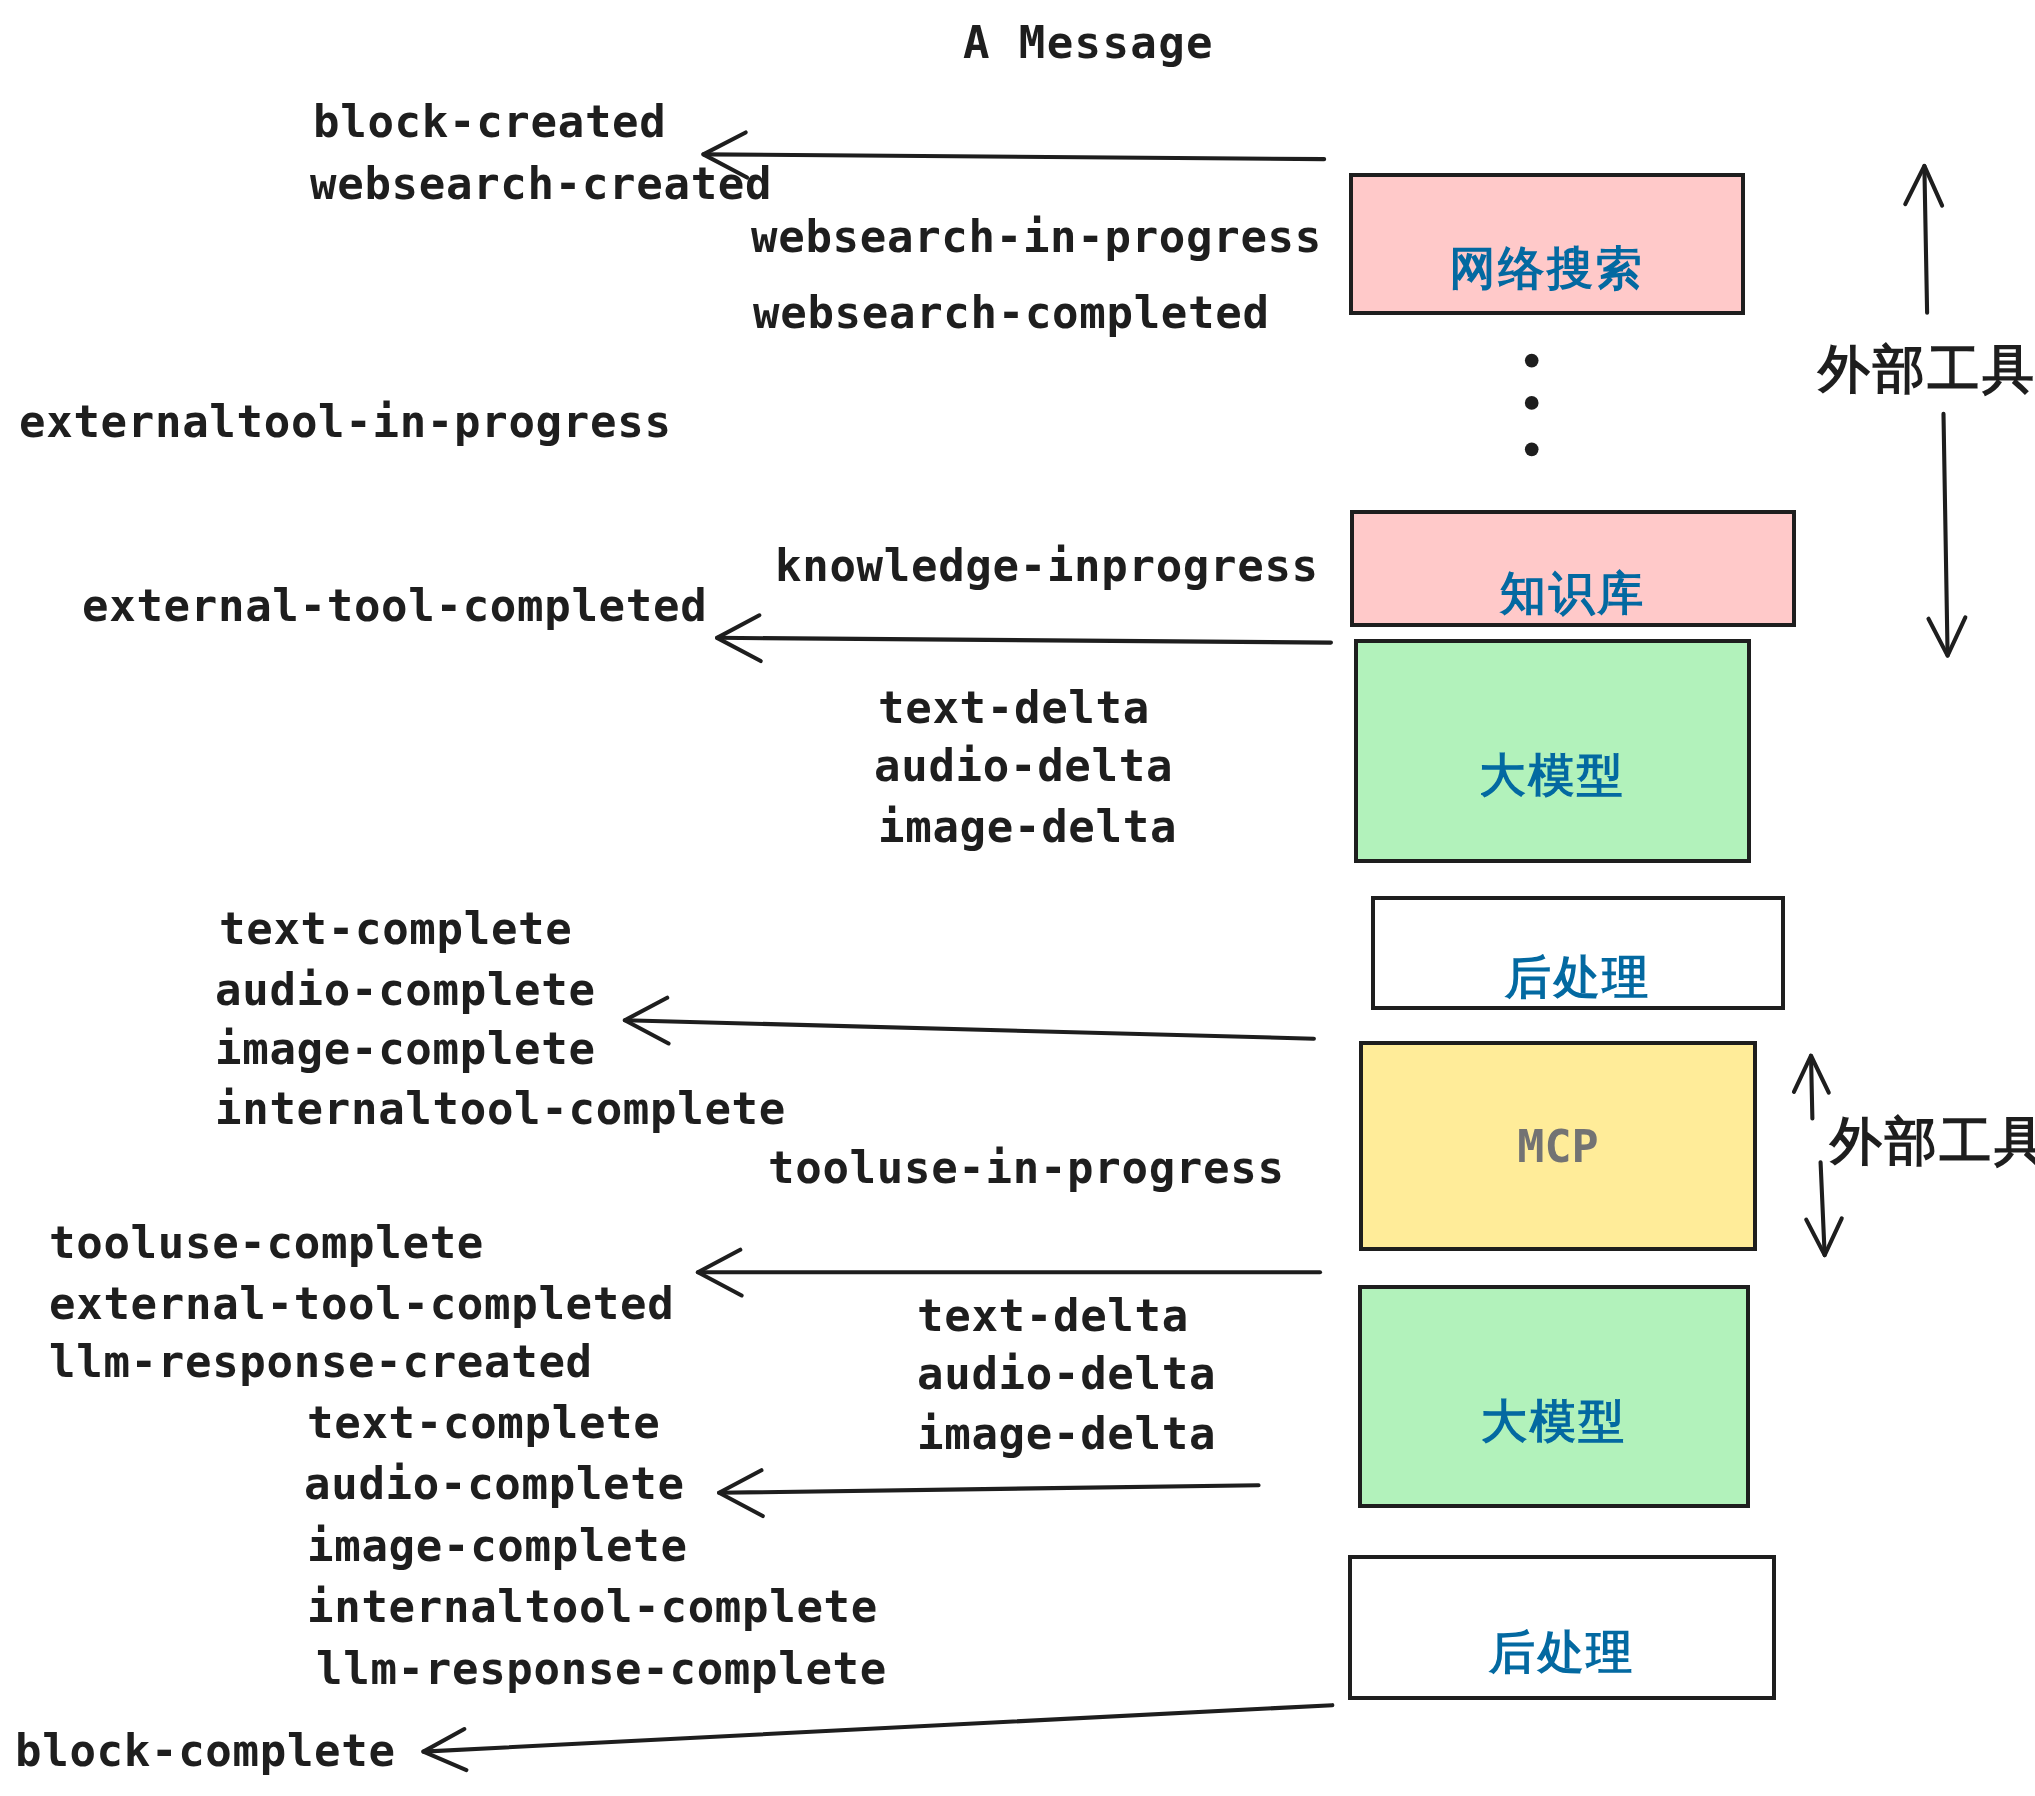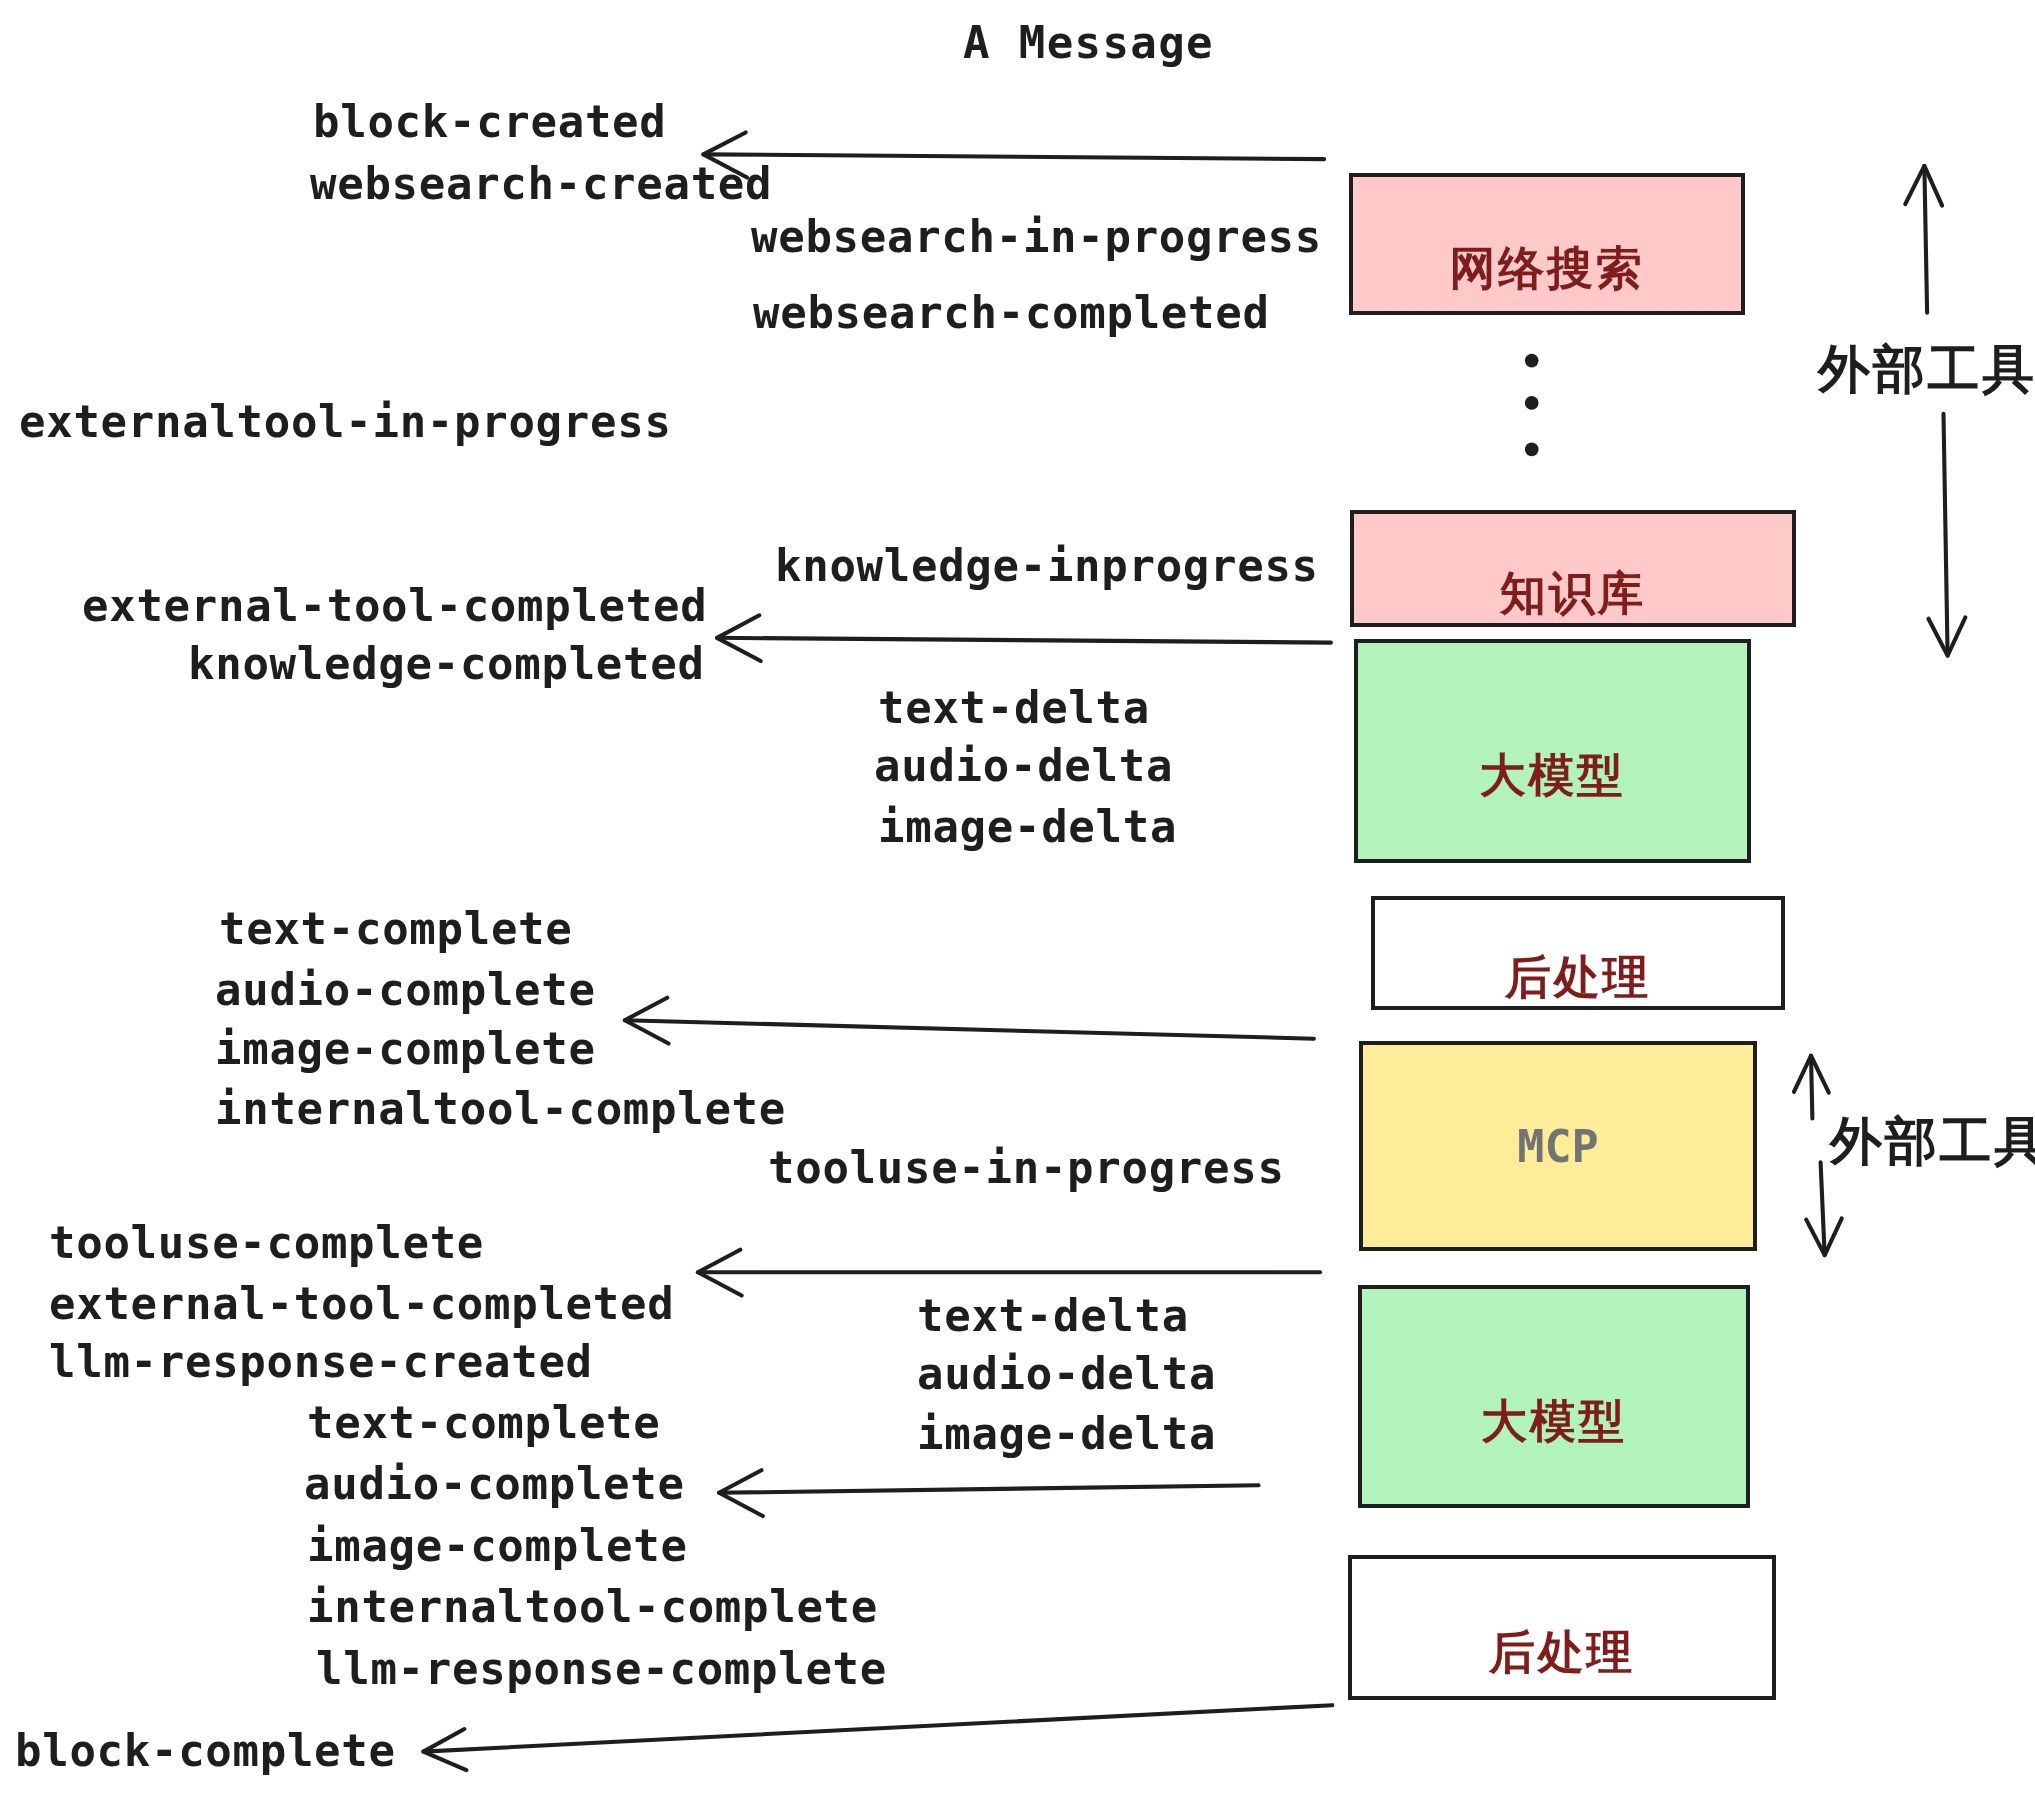--- a/index.html
+++ b/index.html
@@ -45,21 +45,21 @@
   .box.pink{background:#ffc9c9;}
   .box.green{background:#b2f2bb;}
   .box.yellow{background:#ffec99;}
   .box.white{background:#ffffff;border-width:4.1px;}
   .cjk{
     font-family:"DejaVu Sans","Liberation Sans",sans-serif;
     font-size:46px;
     font-weight:600;
     line-height:1;
     letter-spacing:2.7px;
-    color:#7f1d1d;
+    color:#0369a1;
     white-space:nowrap;
     margin-top:48px;
   }
   .mono-label{
     font-family:"DejaVu Sans Mono", monospace;
     font-size:45px;
     font-weight:700;
     line-height:1;
     color:#737373;
   }
@@ -170,21 +170,20 @@
   <div class="side-label" style="left:1818px;top:343px">外部工具</div>
   <div class="side-label" style="left:1830px;top:1115px">外部工具</div>
 
   <div class="ev" style="left:313px;top:100px">block-created</div>
   <div class="ev" style="left:310px;top:162px">websearch-created</div>
   <div class="ev" style="left:751px;top:215px">websearch-in-progress</div>
   <div class="ev" style="left:753px;top:291px">websearch-completed</div>
   <div class="ev" style="left:19px;top:400px">externaltool-in-progress</div>
   <div class="ev" style="left:775px;top:544px">knowledge-inprogress</div>
   <div class="ev" style="left:82px;top:584px">external-tool-completed</div>
-  <div class="ev" style="left:188px;top:642px">knowledge-completed</div>
   <div class="ev" style="left:878px;top:686px">text-delta</div>
   <div class="ev" style="left:874px;top:744px">audio-delta</div>
   <div class="ev" style="left:878px;top:805px">image-delta</div>
   <div class="ev" style="left:219px;top:907px">text-complete</div>
   <div class="ev" style="left:215px;top:968px">audio-complete</div>
   <div class="ev" style="left:215px;top:1027px">image-complete</div>
   <div class="ev" style="left:215px;top:1087px">internaltool-complete</div>
   <div class="ev" style="left:768px;top:1146px">tooluse-in-progress</div>
   <div class="ev" style="left:49px;top:1221px">tooluse-complete</div>
   <div class="ev" style="left:49px;top:1282px">external-tool-completed</div>

